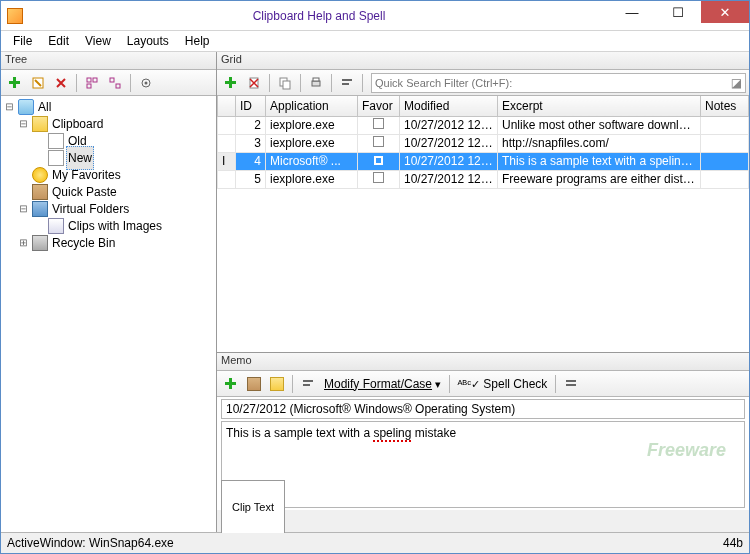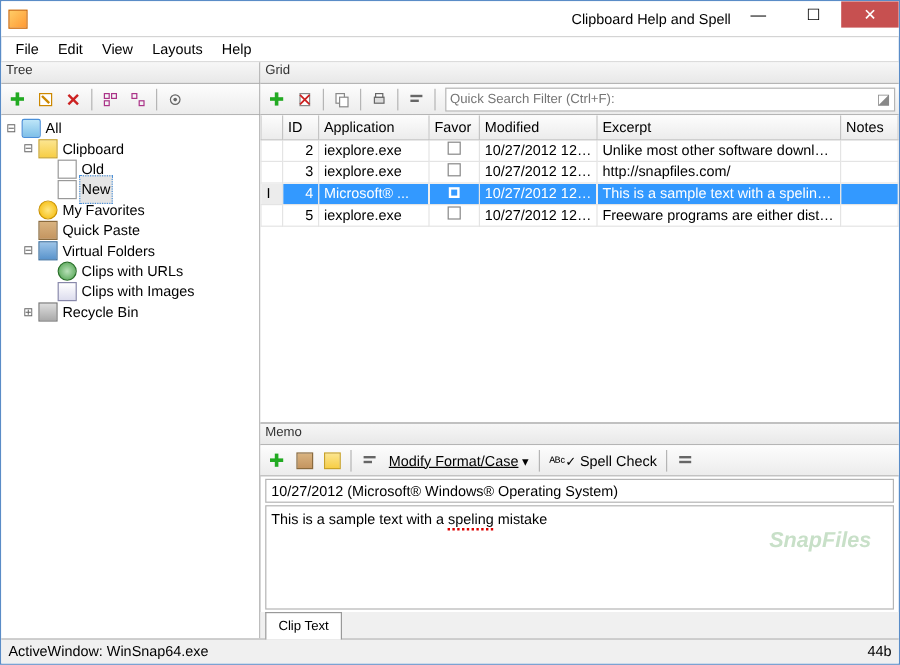--- a/index.html
+++ b/index.html
@@ -1,19 +1,19 @@
 <!DOCTYPE html>
 <html><head>
 <meta charset="utf-8">
 <style>
 *{box-sizing:border-box;margin:0;padding:0;font-family:"Segoe UI",Tahoma,sans-serif;font-size:12px}
 body{background:#fff;width:750px;height:554px;overflow:hidden;display:flex;flex-direction:column;border:1px solid #5a8cc7}
 .titlebar{height:30px;background:#fff;display:flex;align-items:center;border-bottom:1px solid #d4d4d4}
 .titlebar-icon{width:16px;height:16px;margin:0 6px;background:linear-gradient(135deg,#fc6,#f93);border:1px solid #c60}
-.titlebar-text{flex:1;text-align:right;font-size:12px;color:#000000}
+.titlebar-text{flex:1;text-align:center;font-size:12px;color:#4c1d95}
 .winbtns{display:flex;height:100%}
 .winbtn{width:46px;height:22px;display:flex;align-items:center;justify-content:center;font-size:13px;font-family:sans-serif}
 .winbtn.close{background:#c75050;color:#fff;width:48px}
 .menubar{height:21px;display:flex;align-items:center;padding:0 4px;gap:0;border-bottom:1px solid #d4d4d4}
 .menuitem{padding:2px 8px;cursor:default}
 .mainarea{flex:1;display:flex;min-height:0}
 .leftpane{width:216px;display:flex;flex-direction:column;border-right:1px solid #999}
 .rightpane{flex:1;display:flex;flex-direction:column;min-width:0}
 .panelabel{height:18px;background:linear-gradient(#f7f7f7,#e8e8e8);border-bottom:1px solid #b5b5b5;padding:1px 4px;font-size:11px;color:#333}
 .toolbar{height:26px;background:linear-gradient(#fdfdfd,#ececec);border-bottom:1px solid #b5b5b5;display:flex;align-items:center;padding:0 3px;gap:1px}
@@ -44,21 +44,21 @@
 .favorbox{width:11px;height:11px;border:1px solid #888;display:inline-block;background:#fff}
 tr.selrow .favorbox{background:#fff;border-color:#fff}
 tr.selrow .favorbox.filled{background:#3399ff;border:2px solid #fff;width:9px;height:9px}
 .searchbox{flex:1;display:flex;align-items:center;border:1px solid #b5b5b5;background:#fff;height:20px;margin-left:4px;padding:0 3px}
 .searchbox input{border:none;outline:none;flex:1;font-size:11px;color:#888}
 .memopane{height:179px;display:flex;flex-direction:column}
 .memoline{border:1px solid #b5b5b5;margin:2px 4px;padding:2px 4px;background:#fff;height:20px}
 .memotext{flex:1;border:1px solid #b5b5b5;margin:0 4px 2px;padding:4px;background:#fff;position:relative}
 .spelerr{border-bottom:2px dotted #d00}
 .tabbar{height:22px;display:flex;align-items:flex-end;padding-left:4px;background:#f0f0f0}
-.tab{padding:5px 10px;border:1px solid #999;border-bottom:none;background:#fff;font-size:11px;position:relative;top:1px}
+.tab{padding:20px 10px;border:1px solid #999;border-bottom:none;background:#fff;font-size:11px;position:relative;top:1px}
 .statusbar{height:21px;background:#f0f0f0;border-top:1px solid #b5b5b5;display:flex;align-items:center;padding:0 6px;font-size:11px}
 .statusbar .sright{margin-left:auto}
 .tblabel{padding:0 4px;font-size:11px}
 svg{display:block}
 .watermark{position:absolute;right:18px;top:18px;font-size:18px;font-weight:bold;color:#c8e0c8;font-style:italic;pointer-events:none;letter-spacing:0}
 </style>
 </head>
 <body>
 
 <div class="titlebar">
@@ -150,25 +150,20 @@
         </div>
       <div class="treenode ind1">
           <span class="treeexp"></span>
           <span class="treeicon ico-paste"></span>
           <span class="treelabel">Quick Paste</span>
         </div>
       <div class="treenode ind1">
           <span class="treeexp">⊟</span>
           <span class="treeicon ico-blue"></span>
           <span class="treelabel">Virtual Folders</span>
-        </div>
-      <div class="treenode ind2">
-          <span class="treeexp"></span>
-          <span class="treeicon ico-globe"></span>
-          <span class="treelabel">Clips with URLs</span>
         </div>
       <div class="treenode ind2">
           <span class="treeexp"></span>
           <span class="treeicon ico-img"></span>
           <span class="treelabel">Clips with Images</span>
         </div>
       <div class="treenode ind1">
           <span class="treeexp">⊞</span>
           <span class="treeicon ico-trash"></span>
           <span class="treelabel">Recycle Bin</span>
@@ -310,21 +305,21 @@
         <div class="tbbtn">
             <svg width="14" height="14">
               <rect x="2" y="3" width="10" height="2" fill="#666"></rect>
               <rect x="2" y="7" width="10" height="2" fill="#666"></rect>
             </svg>
           </div>
       </div>
       <div class="memoline">10/27/2012 (Microsoft® Windows® Operating System)</div>
       <div class="memotext">
         <span>This is a sample text with a </span><span class="spelerr">speling</span><span> mistake</span>
-        <div class="watermark">SnapFiles</div>
+        <div class="watermark">Freeware</div>
       </div>
       <div class="tabbar">
         <div class="tab">Clip Text</div>
       </div>
     </div>
   </div>
 </div>
 
 <div class="statusbar">
   <span>ActiveWindow: WinSnap64.exe</span>

